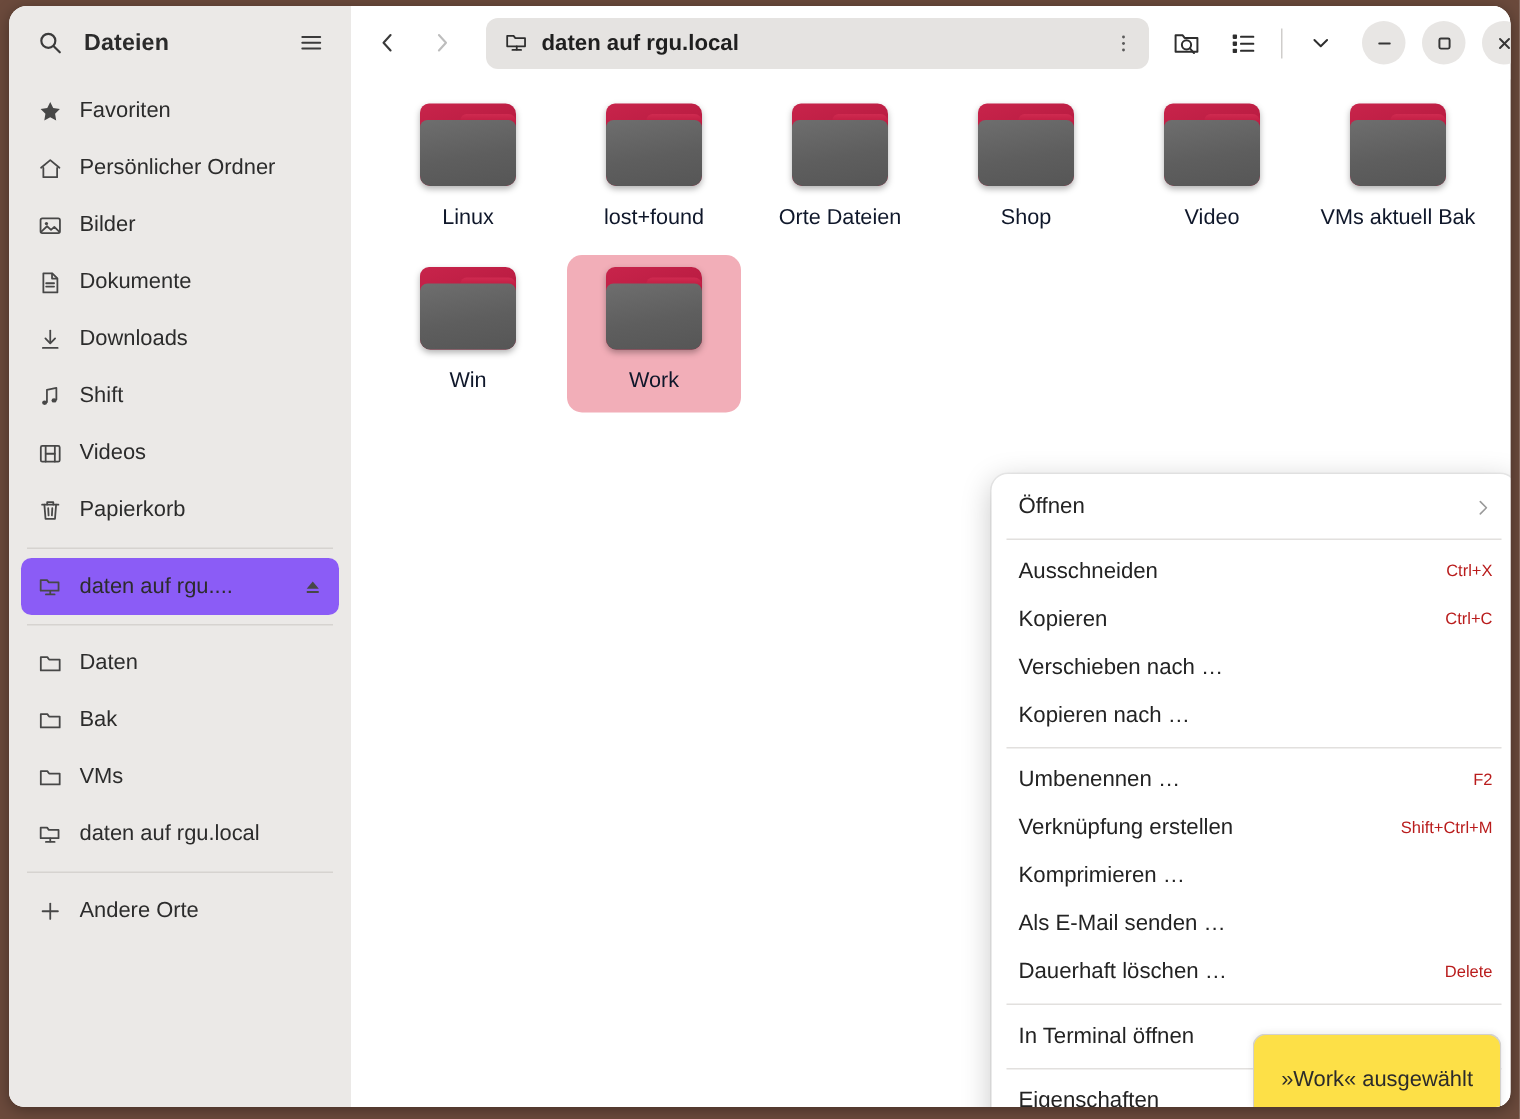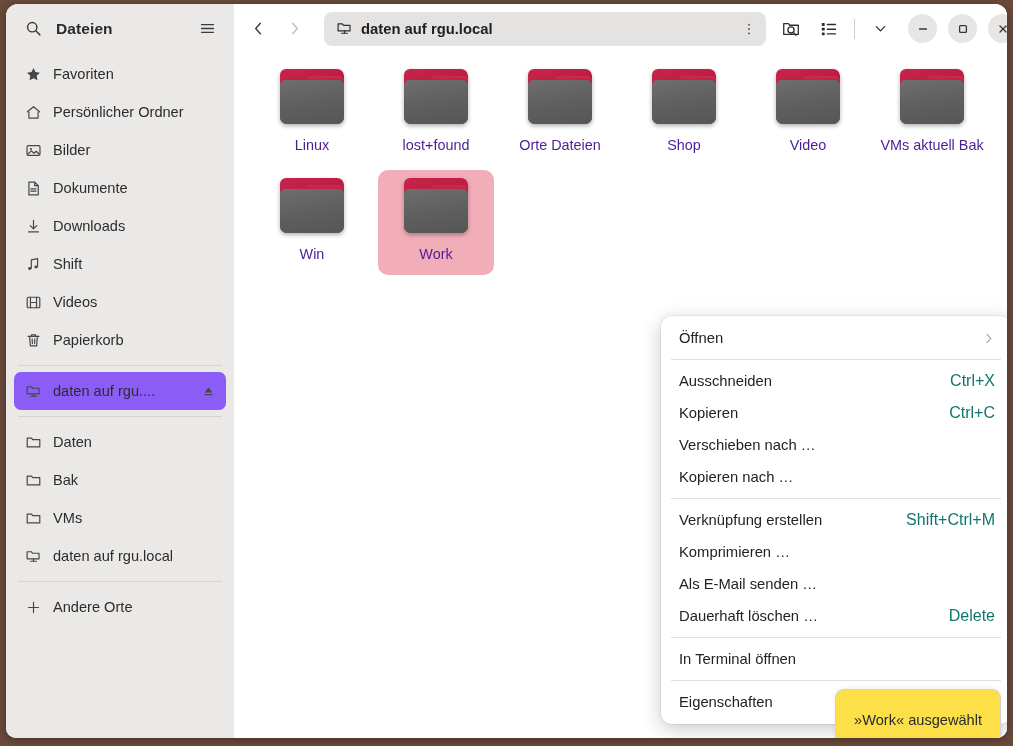--- a/index.html
+++ b/index.html
@@ -236,21 +236,21 @@
   .folder-lip {
     position: absolute;
     left: 29px; top: 7px;
     width: 37px; height: 8px;
     border-radius: 4px 5px 0 0;
     background: linear-gradient(180deg, #cf2a50 0%, #b8173c 100%);
   }
 
   .file-label {
     font-size: 14.4px;
-    color: #4c1d95;
+    color: #0f172a;
     text-align: center;
     line-height: 22px;
     max-width: 110px;
     word-wrap: break-word;
   }
 
   
   #ctxmenu {
     position: absolute;
     left: 427px;
@@ -264,21 +264,21 @@
   }
   .mi {
     display: flex;
     align-items: center;
     height: 32px;
     padding: 0 16px 0 18px;
     font-size: 14.8px;
     color: #232323;
   }
   .mi .mi-label { flex: 1; white-space: nowrap; }
-  .mi .mi-accel { color: #0f766e; font-size: 16px; white-space: nowrap; }
+  .mi .mi-accel { color: #b91c1c; font-size: 11px; white-space: nowrap; }
   .mi .mi-arrow { color: #9a9a9a; display:flex; align-items:center; }
   .menu-sep { height: 1px; background: #e2e0de; margin: 5px 10px; }
 
   
   #statusfloat {
     position: absolute;
     right: 6px;
     bottom: 0px;
     background: #fde047;
     border: 1px solid #d3d0cd;
@@ -631,20 +631,24 @@
                 <span class="mi-accel">Ctrl+C</span>
               </div>
               <div class="mi">
                 <span class="mi-label">Verschieben nach …</span>
               </div>
               <div class="mi">
                 <span class="mi-label">Kopieren nach …</span>
               </div>
               <div class="menu-sep"></div>
               <div class="mi">
+                <span class="mi-label">Umbenennen …</span>
+                <span class="mi-accel">F2</span>
+              </div>
+              <div class="mi">
                 <span class="mi-label">Verknüpfung erstellen</span>
                 <span class="mi-accel">Shift+Ctrl+M</span>
               </div>
               <div class="mi">
                 <span class="mi-label">Komprimieren …</span>
               </div>
               <div class="mi">
                 <span class="mi-label">Als E-Mail senden …</span>
               </div>
               <div class="mi">

